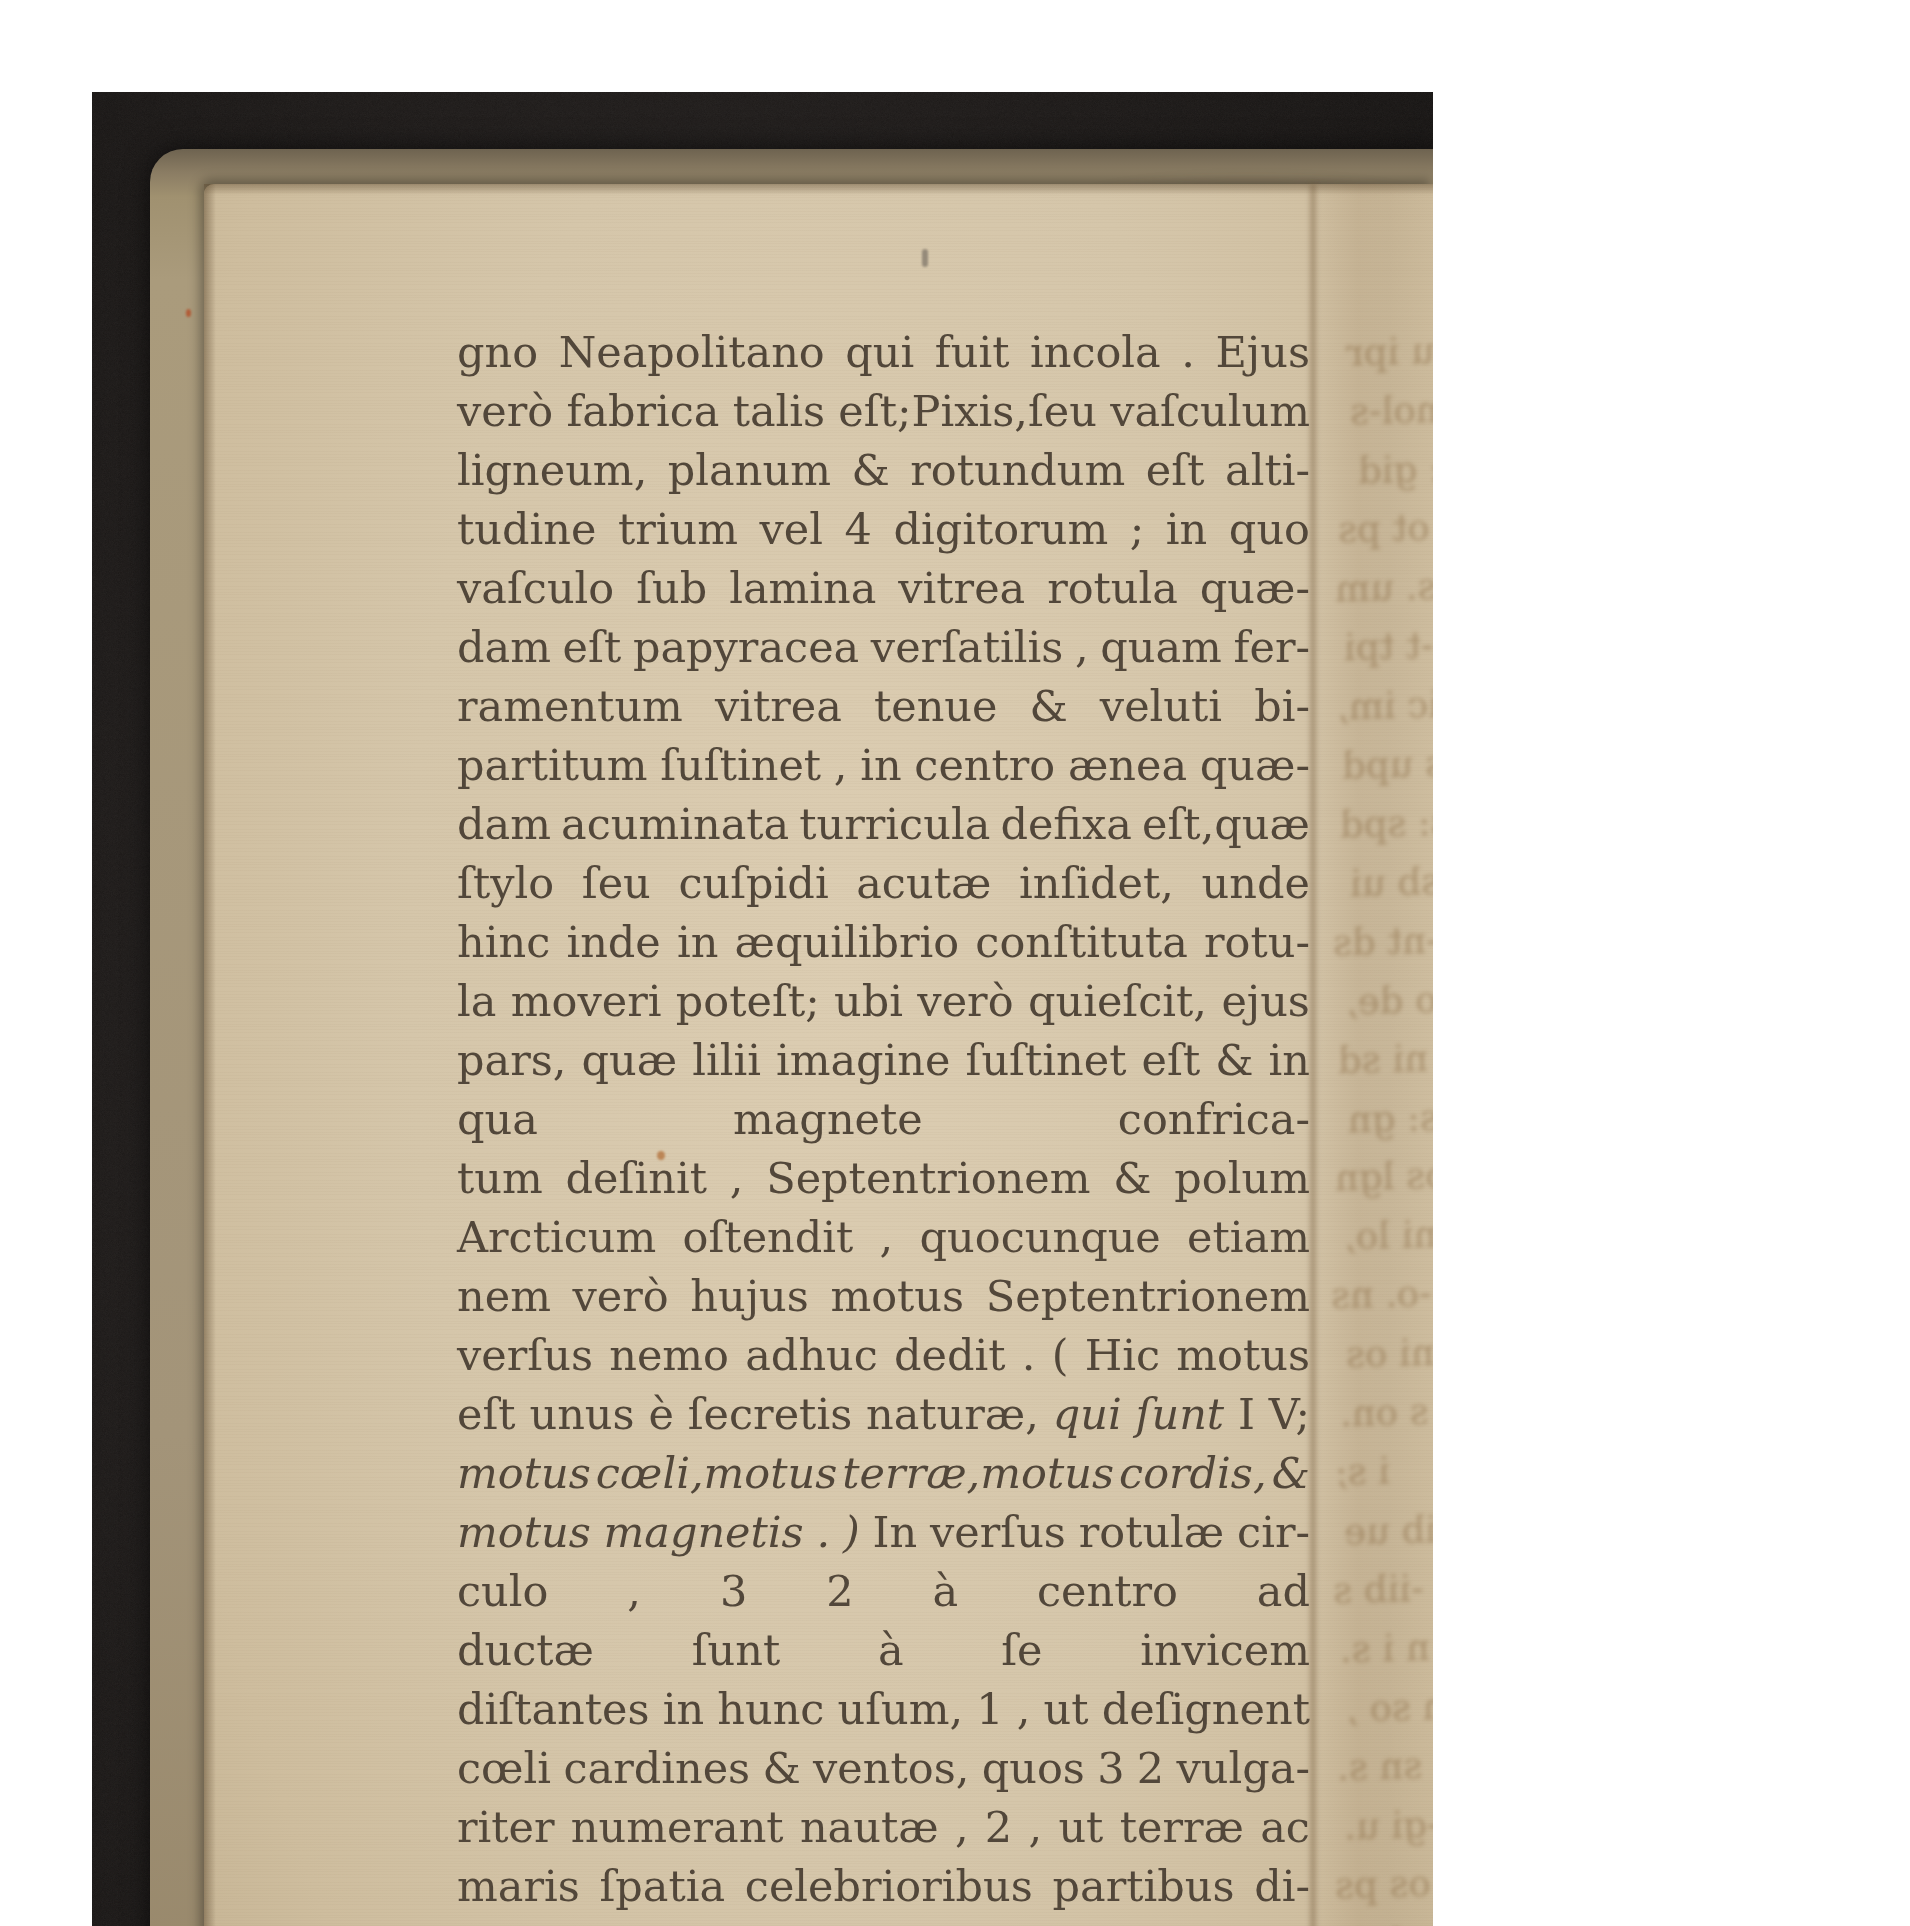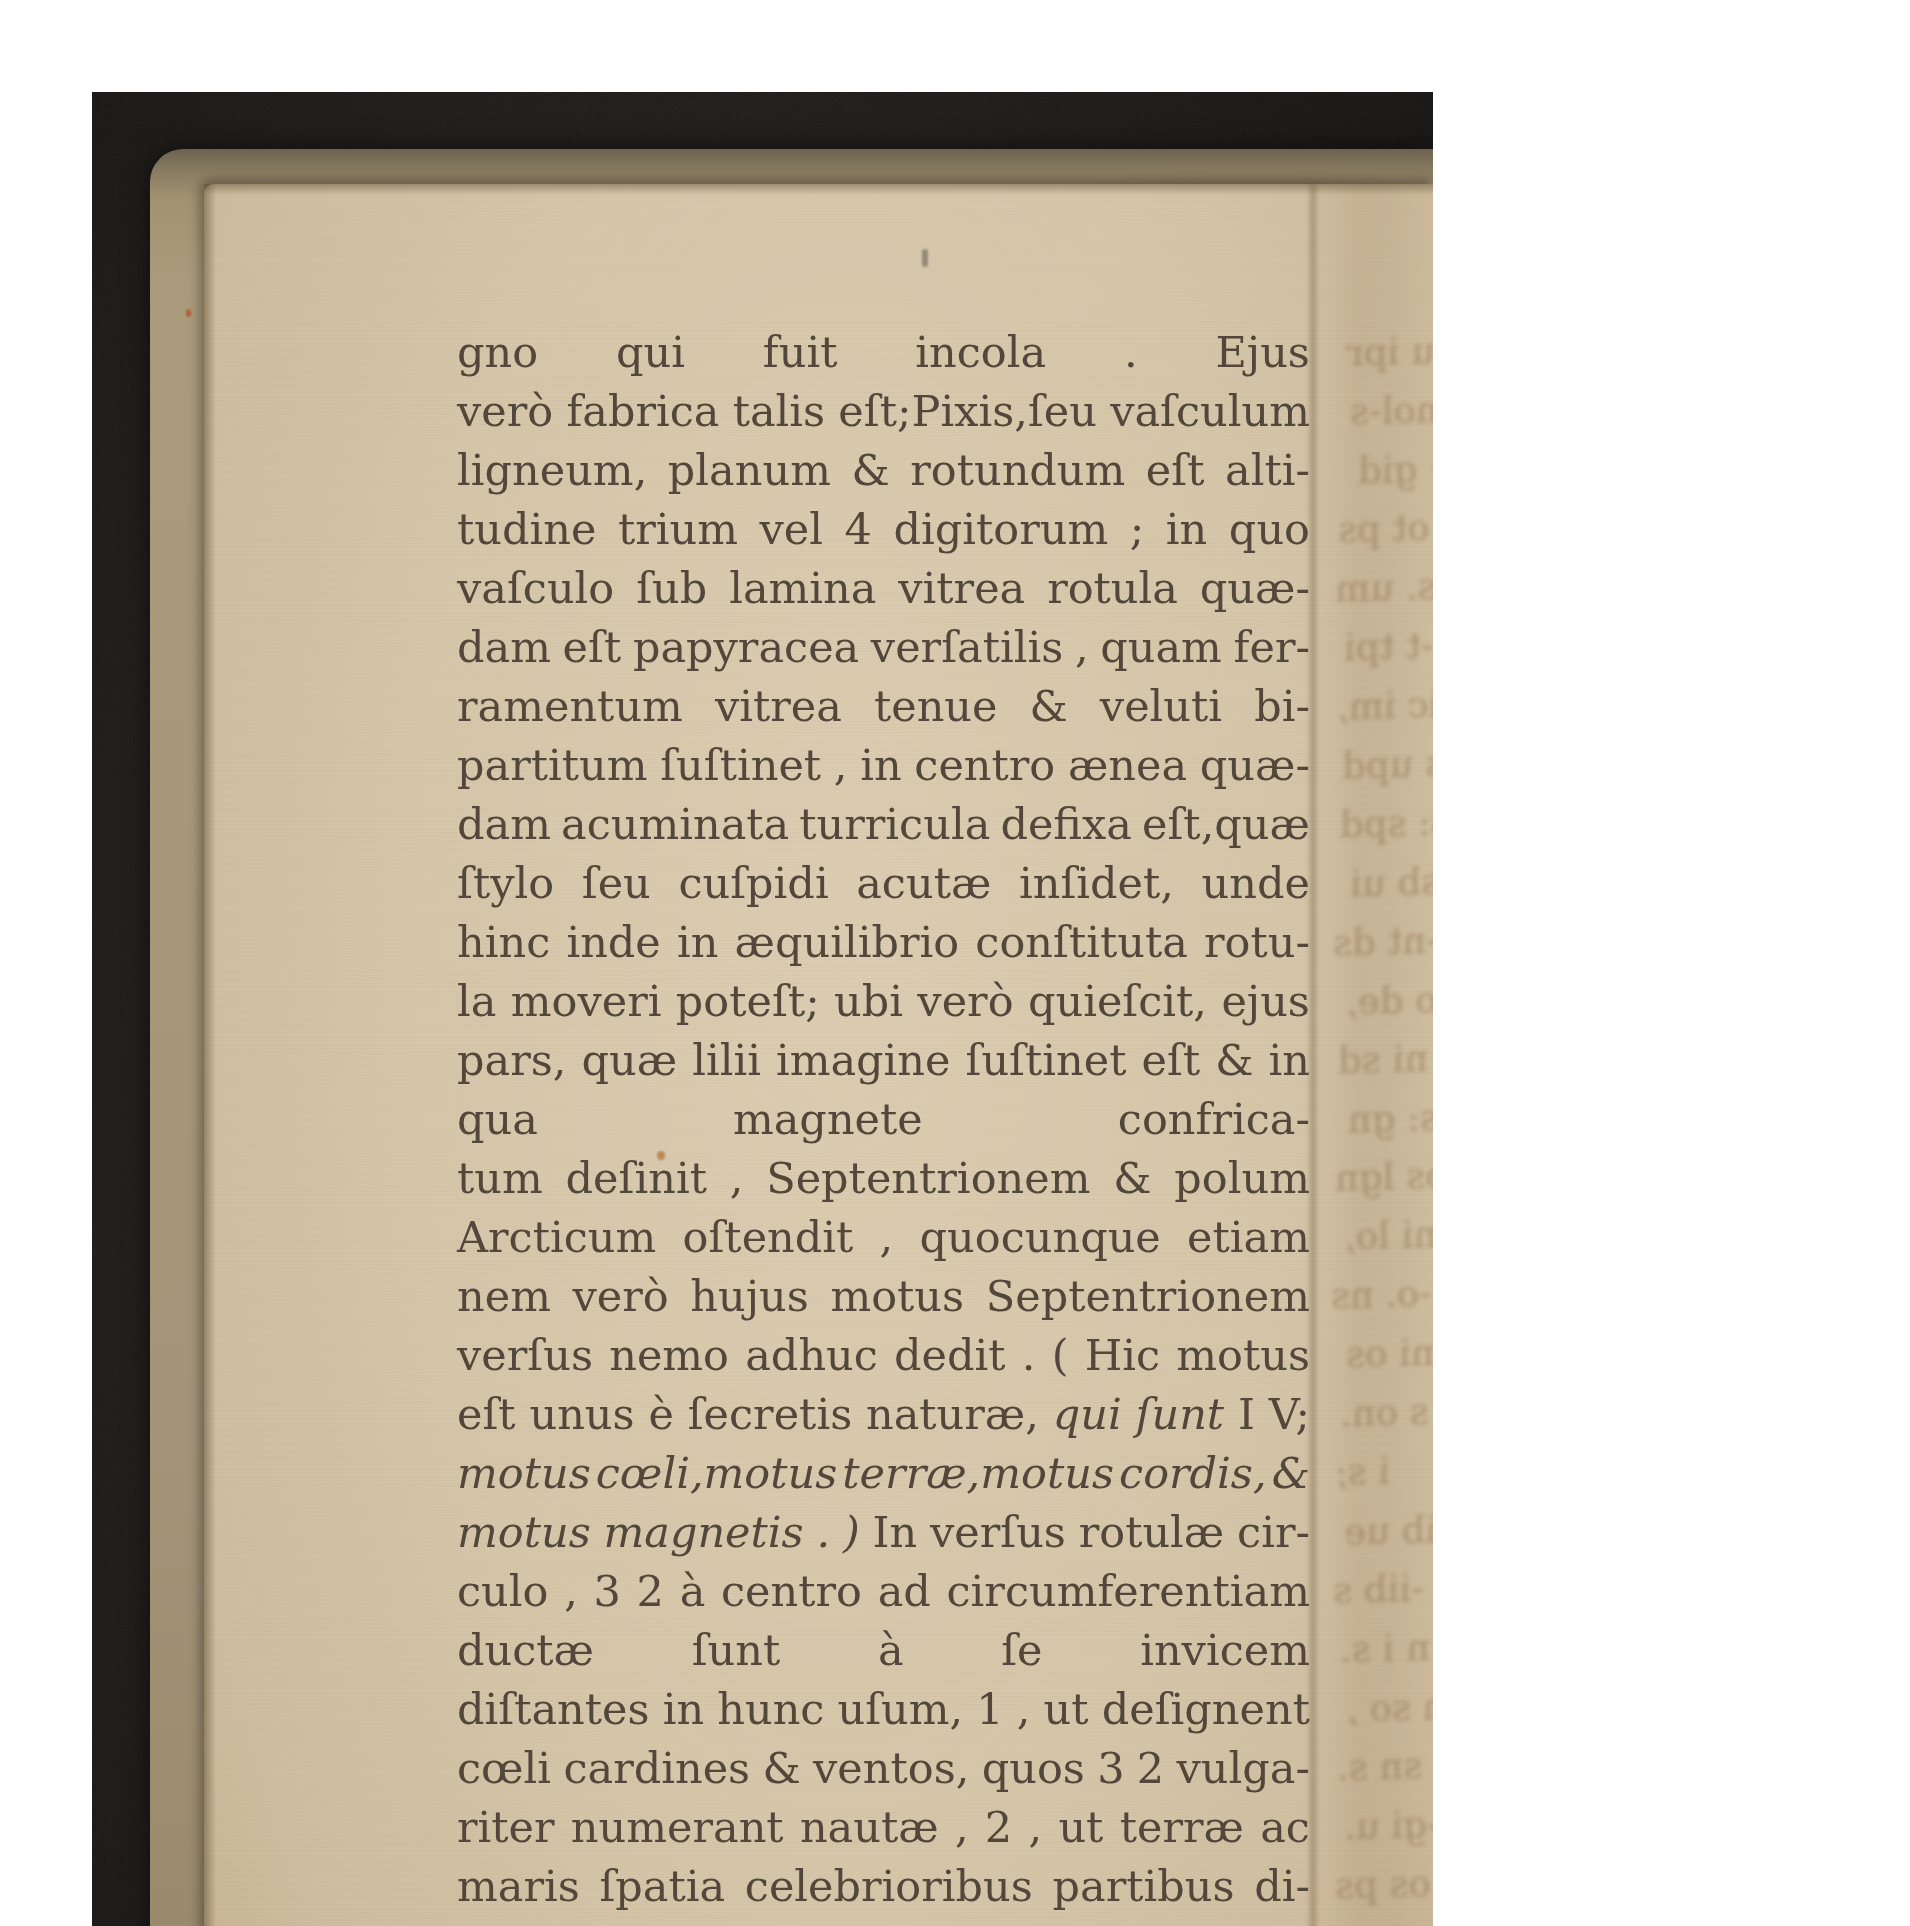--- a/index.html
+++ b/index.html
@@ -126,20 +126,21 @@
           <span class="ghost" style="top: 1740px; left: 19px;">-b i.</span>
         </div>
 
       <div class="speck-gray"></div>
       <div class="speck-orange"></div>
 
       <div class="text-block">
 
       <div class="tline">
             <span>gno</span>
+            <span>Neapolitano</span>
             <span>qui</span>
             <span>fuit</span>
             <span>incola</span>
             <span>.</span>
             <span>Ejus</span>
           </div>
           <div class="tline">
             <span>verò</span>
             <span>fabrica</span>
             <span>talis</span>
@@ -306,21 +307,20 @@
             <span>cir-</span>
           </div>
           <div class="tline">
             <span>culo</span>
             <span>,</span>
             <span>3</span>
             <span>2</span>
             <span>à</span>
             <span>centro</span>
             <span>ad</span>
-            <span>circumferentiam</span>
           </div>
           <div class="tline">
             <span>ductæ</span>
             <span>ſunt</span>
             <span>à</span>
             <span>ſe</span>
             <span>invicem</span>
           </div>
           <div class="tline">
             <span>diſtantes</span>

